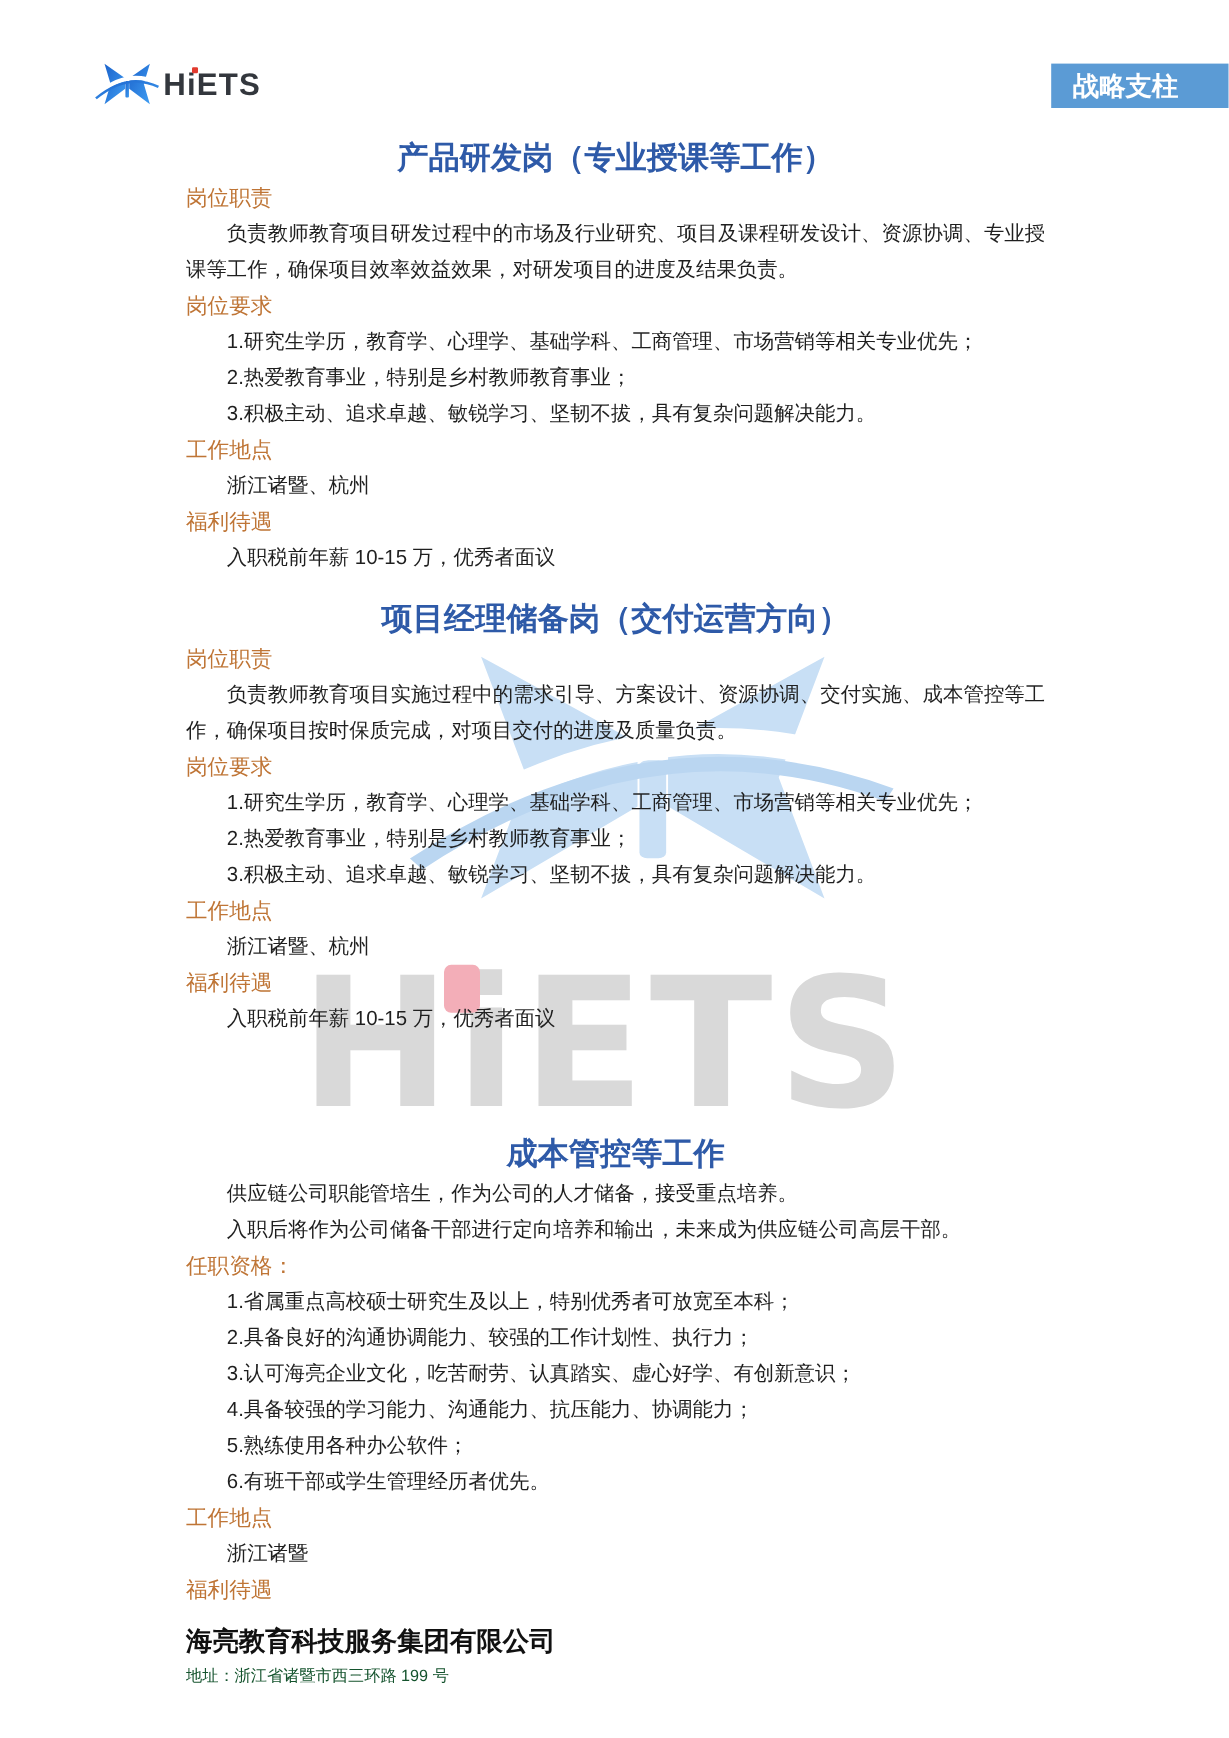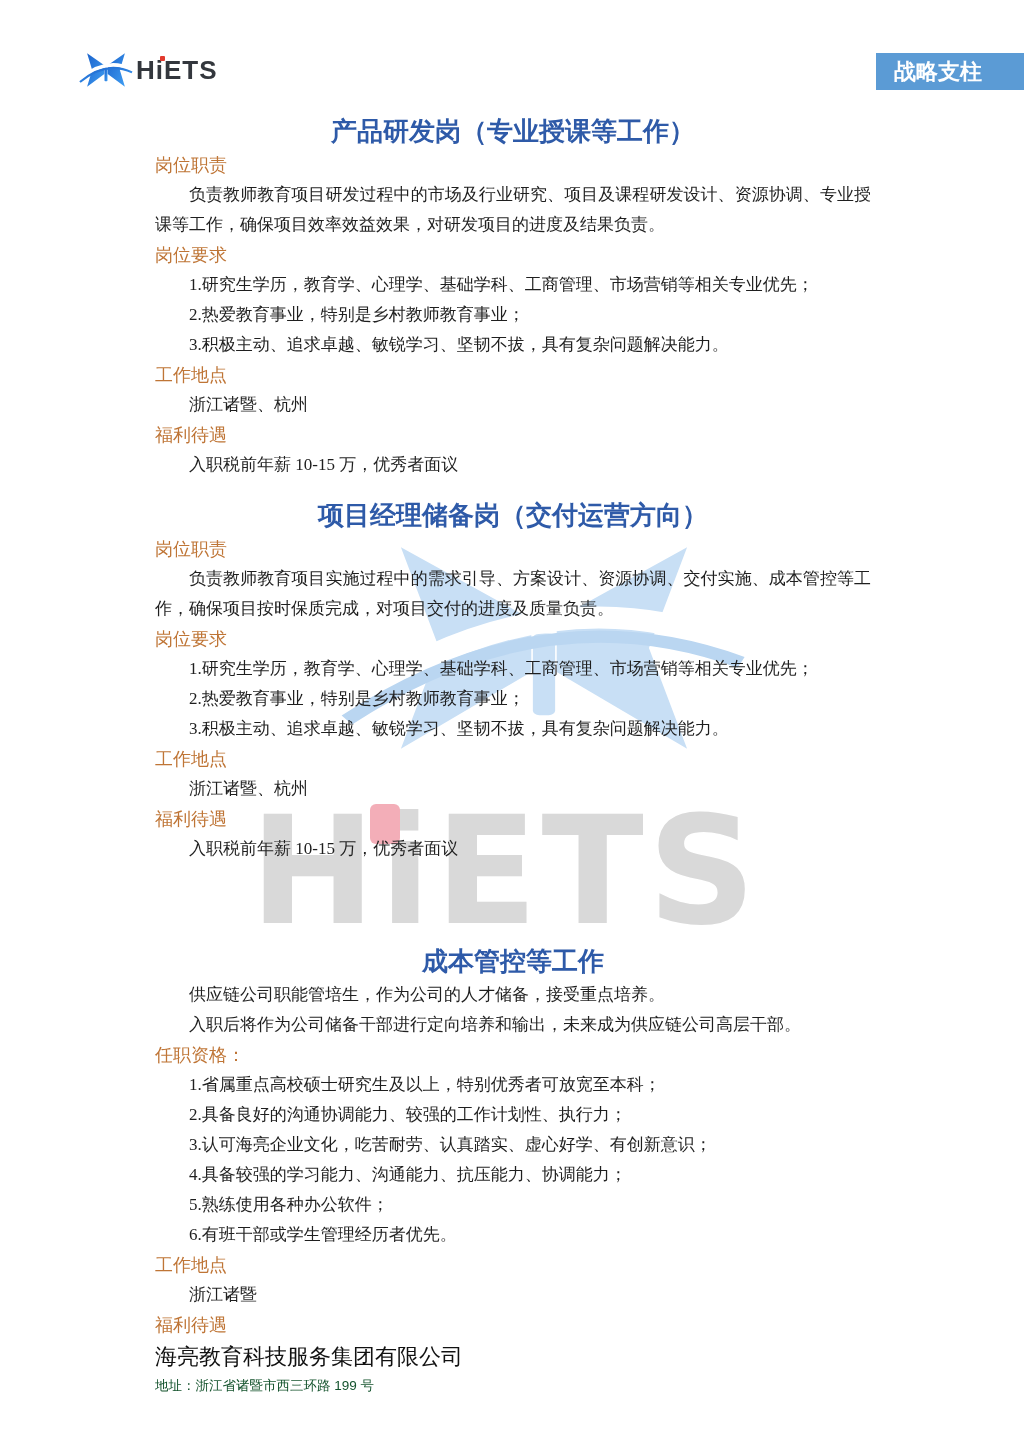--- a/index.html
+++ b/index.html
@@ -30,22 +30,22 @@
     background:#f3aeb8; border-radius:6px; z-index:1; }
   
   .content { position:absolute; left:155px; top:108px; width:716px; z-index:2;
     font-size:17px; line-height:30px; }
   .jtitle { font-size:26px; font-weight:bold; color:#2e5aa8; text-align:center;
     line-height:38px; margin:4px 0 0 0; }
   .jtitle.t2 { margin-top:16px; }
   .jtitle.t3 { margin-top:78px; }
   .sec { color:#bf7536; font-size:18px; line-height:30px; }
   .para { margin:0; text-indent:2em; text-align:justify; line-height:30px; }
-  .plain { padding-left:2em; line-height:30px;font-family:Liberation Serif, serif; }
-  .company { margin-top:0; font-size:22px; font-weight:normal; color:#111111; line-height:34px; }
+  .plain { padding-left:2em; line-height:30px; }
+  .company { margin-top:11px; font-size:22px; font-weight:bold; color:#111111; line-height:34px; }
   .address { font-size:13.5px; color:#14532d; line-height:24px; }
 </style>
 </head>
 <body>
 
 <div class="page">
 
   <svg class="wm-icon" viewBox="0 0 100 100" preserveAspectRatio="none" aria-hidden="true">
     <path d="M5 8 L46 38 L46 60 L5 92 L17 50 Z" fill="#c8dff5"></path>
     <path d="M95 8 L54 38 L54 60 L95 92 L83 50 Z" fill="#c8dff5"></path>

